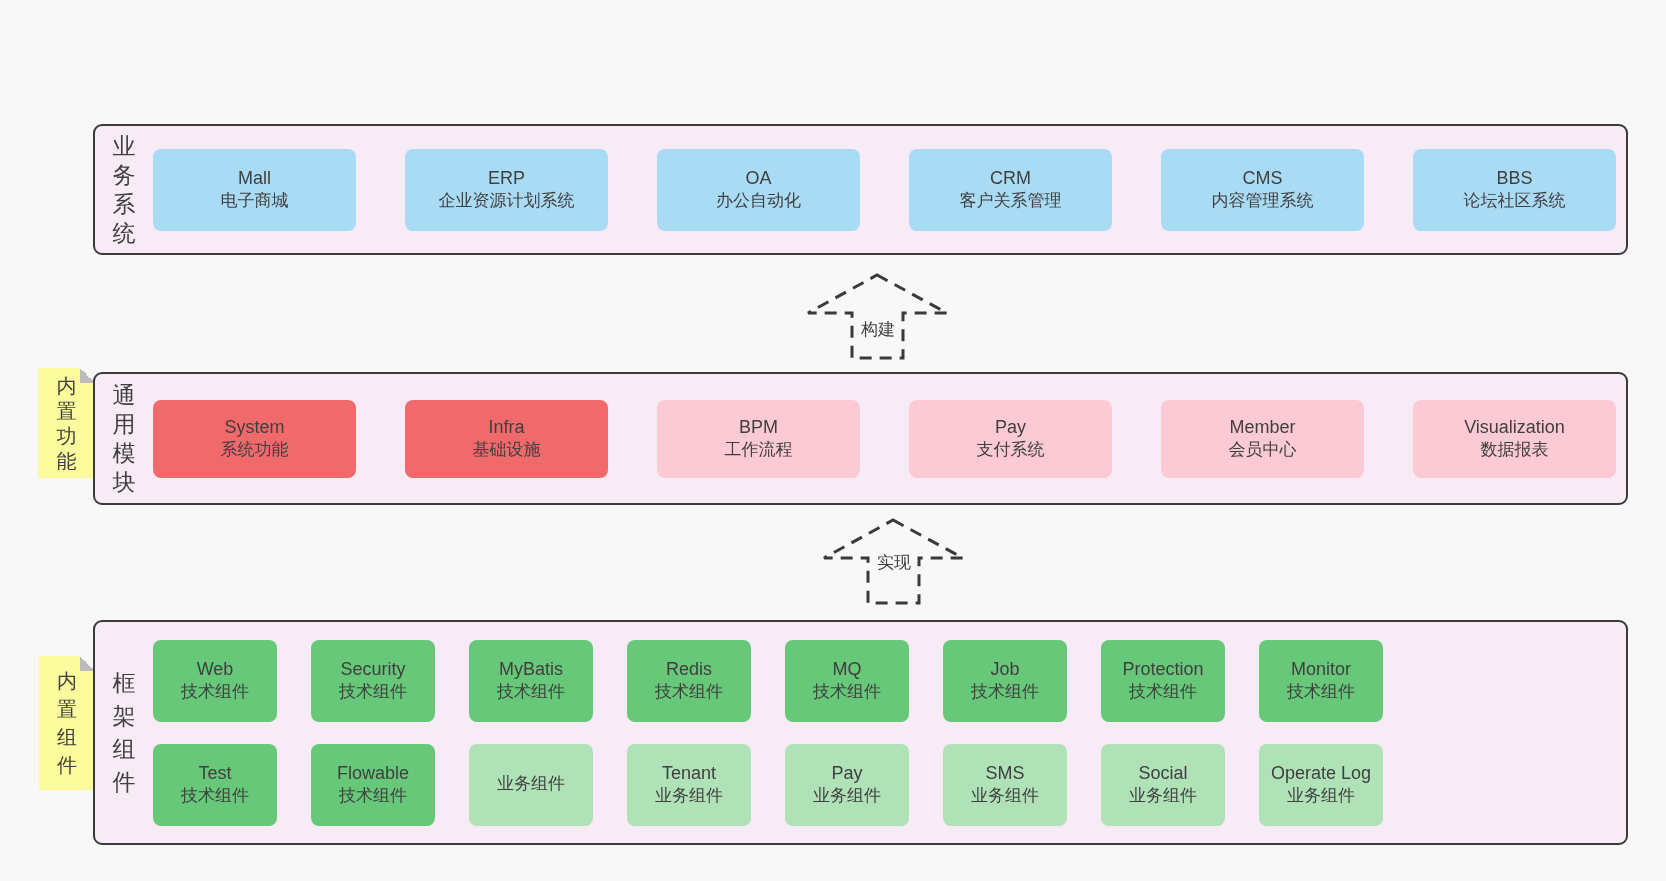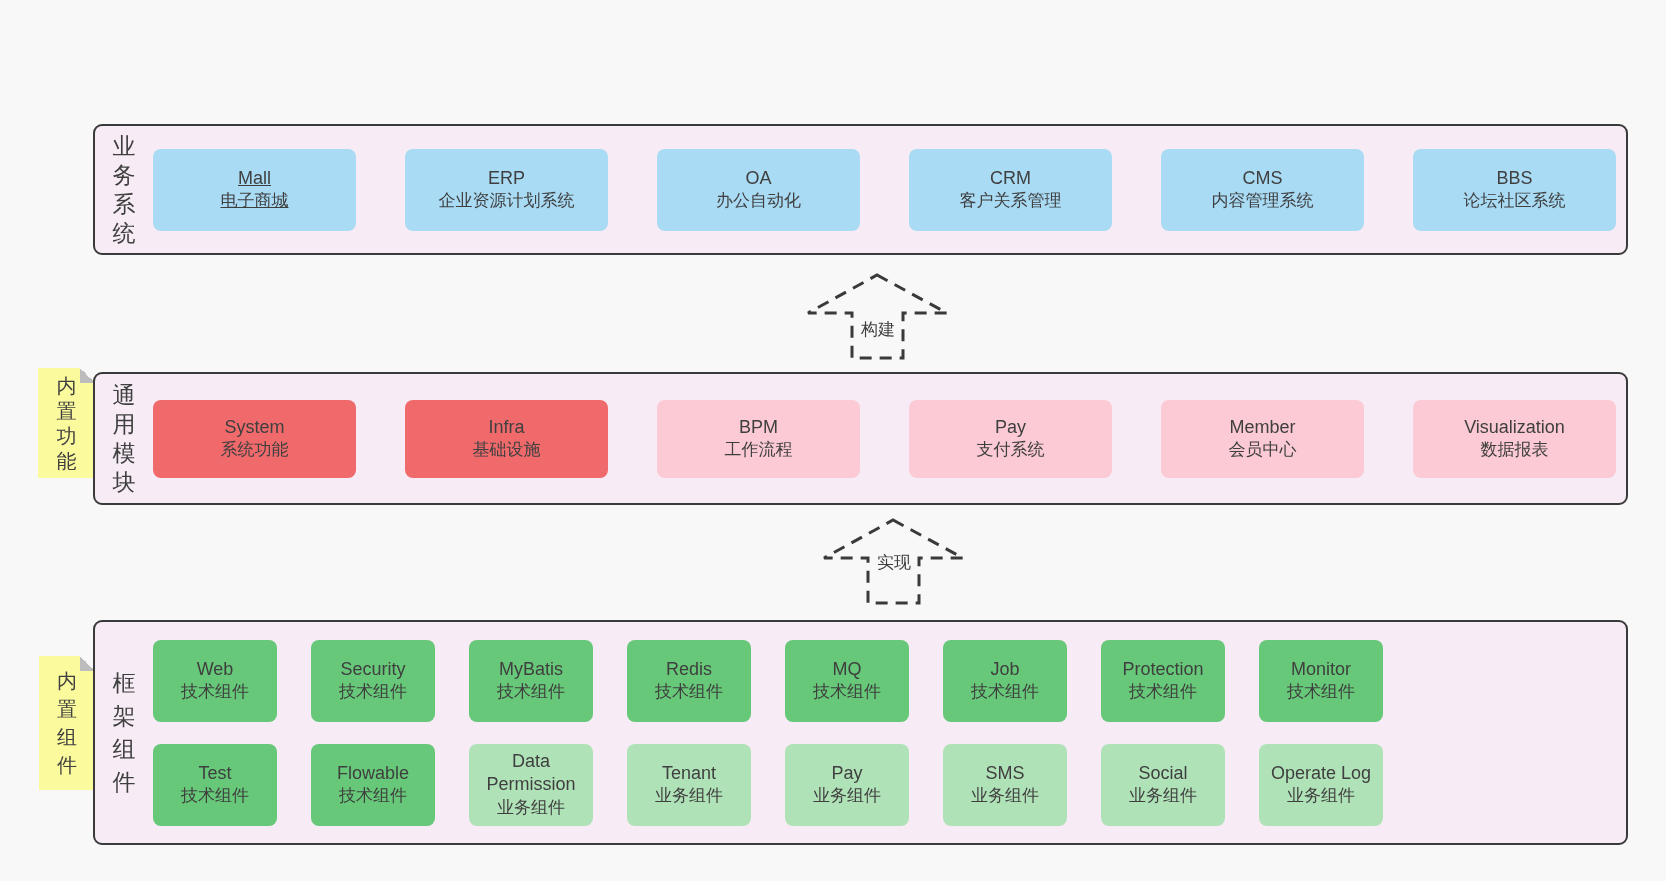--- a/index.html
+++ b/index.html
@@ -102,21 +102,21 @@
     <div class="band-label">
       <div class="v-label">
           <div>业</div>
           <div>务</div>
           <div>系</div>
           <div>统</div>
         </div>
     </div>
     <div class="band-boxes">
         <div class="box-row">
-          <div class="box" style="background: rgb(169, 219, 245); text-decoration: underline;">
+          <div class="box" style="background: rgb(169, 219, 245);">
             <div class="box-title">Mall</div>
             <div class="box-sub">电子商城</div>
           </div>
           <div class="box" style="background: rgb(169, 219, 245);">
             <div class="box-title">ERP</div>
             <div class="box-sub">企业资源计划系统</div>
           </div>
           <div class="box" style="background: rgb(169, 219, 245);">
             <div class="box-title">OA</div>
             <div class="box-sub">办公自动化</div>
@@ -233,21 +233,20 @@
         <div class="box-row">
           <div class="box" style="background: rgb(102, 200, 120);">
             <div class="box-title">Test</div>
             <div class="box-sub">技术组件</div>
           </div>
           <div class="box" style="background: rgb(102, 200, 120);">
             <div class="box-title">Flowable</div>
             <div class="box-sub">技术组件</div>
           </div>
           <div class="box" style="background: rgb(176, 226, 184);">
-            <div class="box-title">Data Permission</div>
             <div class="box-sub">业务组件</div>
           </div>
           <div class="box" style="background: rgb(176, 226, 184);">
             <div class="box-title">Tenant</div>
             <div class="box-sub">业务组件</div>
           </div>
           <div class="box" style="background: rgb(176, 226, 184);">
             <div class="box-title">Pay</div>
             <div class="box-sub">业务组件</div>
           </div>

